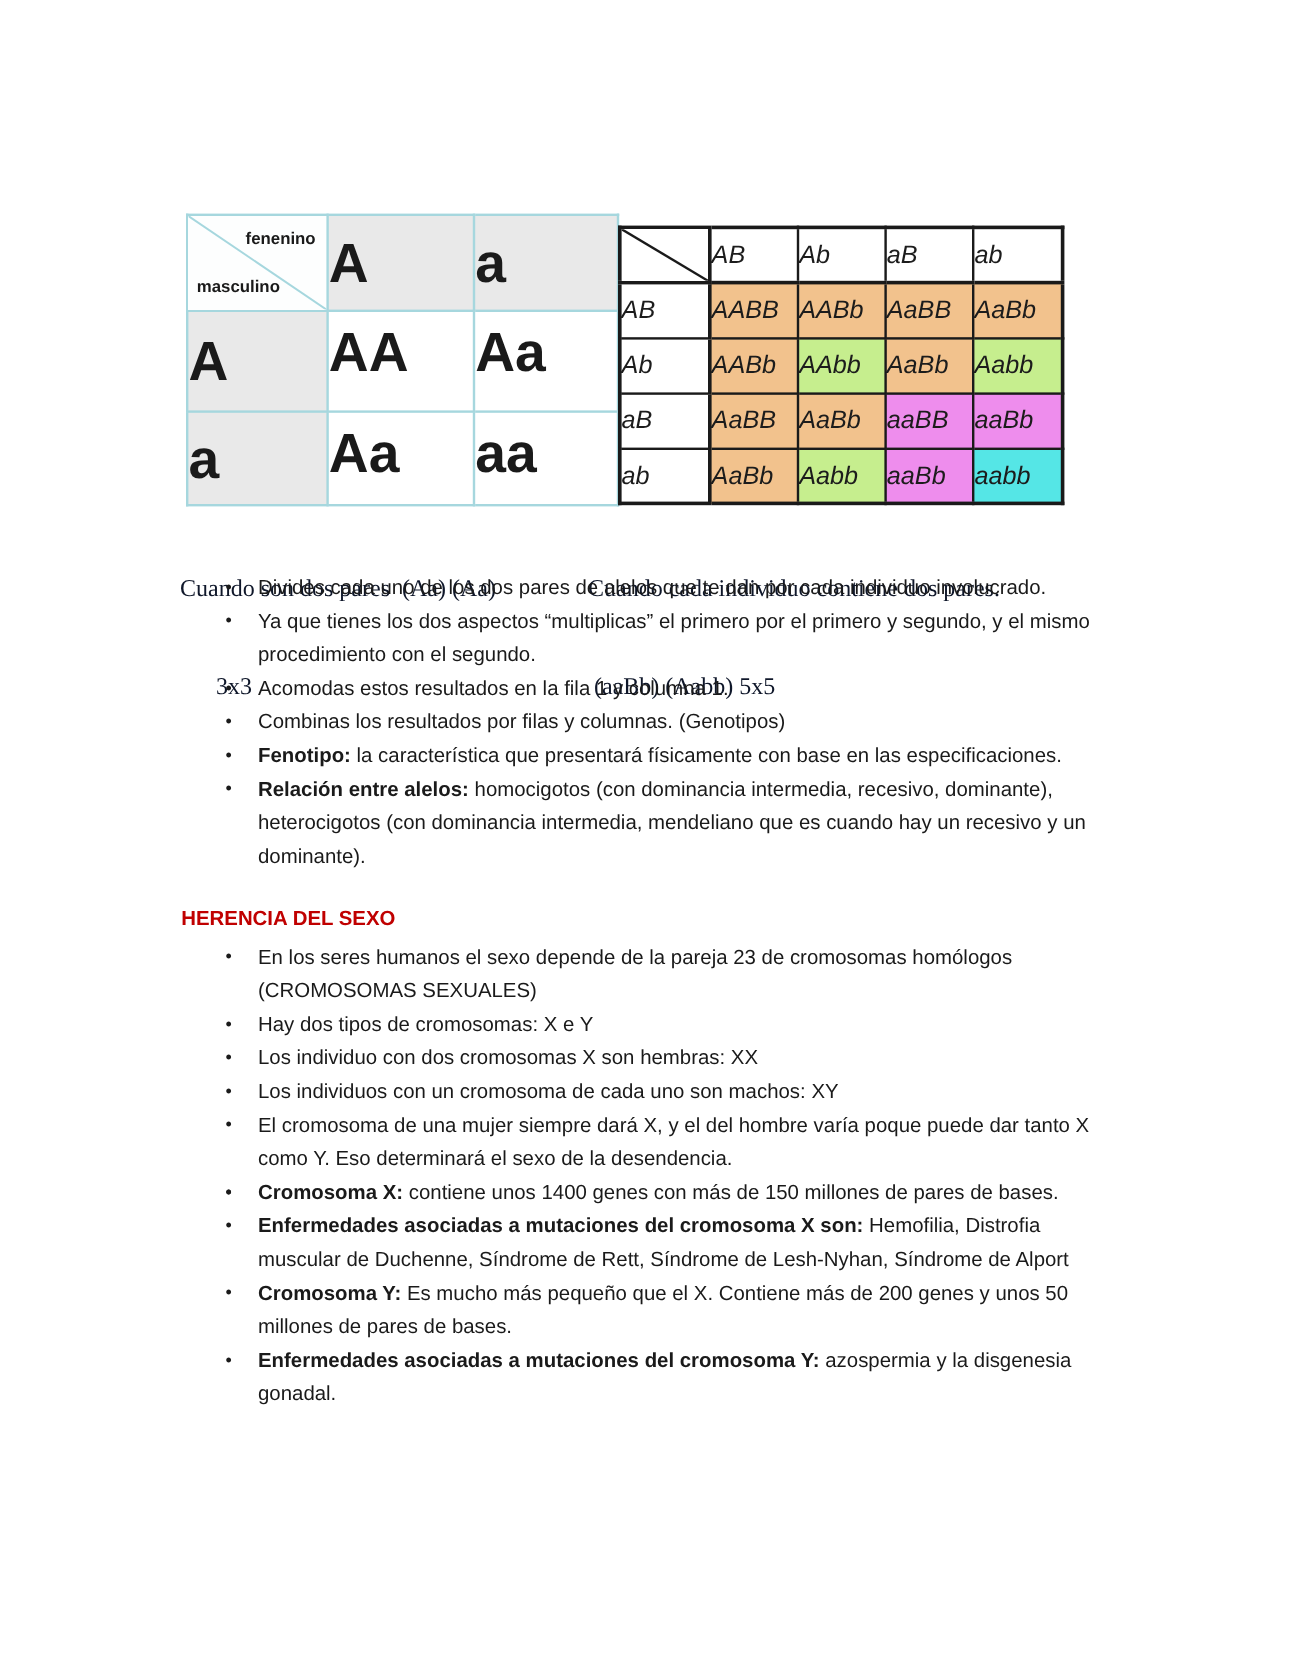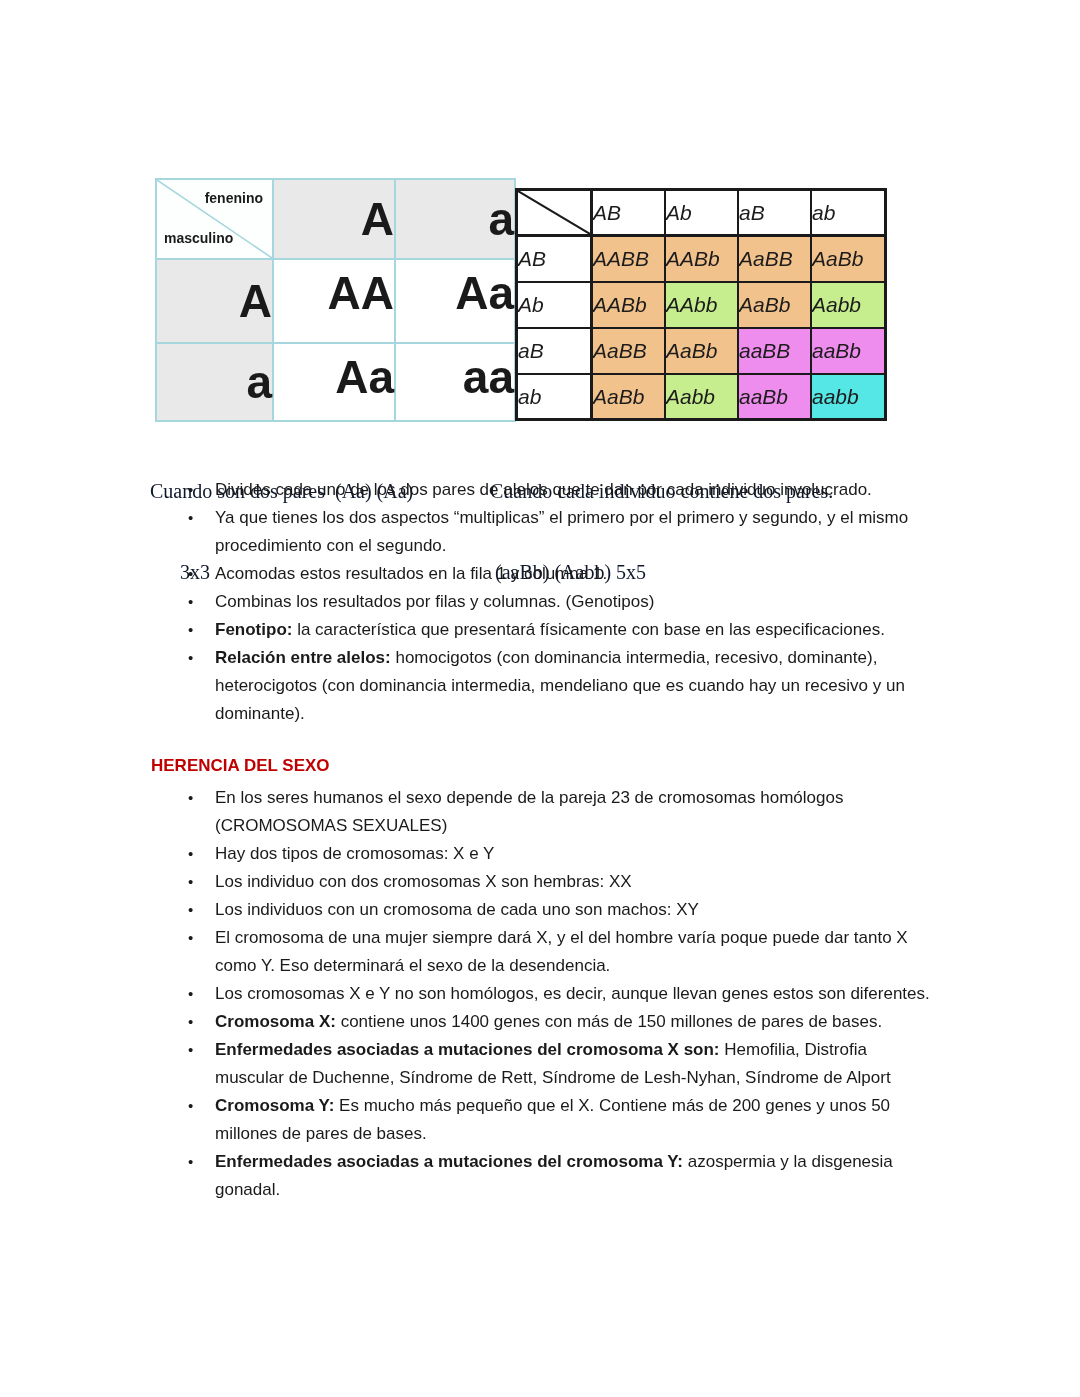--- a/index.html
+++ b/index.html
@@ -12,21 +12,21 @@
     overflow:hidden;
   }
 
   
   table.punnett3{
     position:absolute;left:155px;top:178px;
     border-collapse:collapse;table-layout:fixed;
   }
   table.punnett3 td{
     border:2px solid var(--t1-border,#a6d7de);
-    text-align:right;vertical-align:middle;
+    text-align:left;vertical-align:middle;
     font-weight:bold;font-size:46px;line-height:1;
     background:#ffffff;padding:0;
   }
   table.punnett3 td.hdr{background:var(--t1-hdr,#e9e9e9);}
   table.punnett3 td.cell{vertical-align:top;padding-top:10px;}
   table.punnett3 td.corner{
     position:relative;background:#fdfefe;
     font-size:14px;font-weight:bold;
   }
   .corner-svg{position:absolute;left:0;top:0;width:100%;height:100%;}
@@ -181,20 +181,20 @@
     </ul>
 
   <h2 class="heading">HERENCIA DEL SEXO</h2>
 
   <ul class="bullets" id="list2">
       <li><span class="bullet">•</span><span>En los seres humanos el sexo depende de la pareja 23 de cromosomas homólogos (CROMOSOMAS SEXUALES)</span></li>
       <li><span class="bullet">•</span><span>Hay dos tipos de cromosomas: X e Y</span></li>
       <li><span class="bullet">•</span><span>Los individuo con dos cromosomas X son hembras: XX</span></li>
       <li><span class="bullet">•</span><span>Los individuos con un cromosoma de cada uno son machos: XY</span></li>
       <li><span class="bullet">•</span><span>El cromosoma de una mujer siempre dará X, y el del hombre varía poque puede dar tanto X como Y. Eso determinará el sexo de la desendencia.</span></li>
-      <li><span class="bullet">•</span><span>Los cromosomas X e Y no son homólogos, es decir, aunque llevan genes estos son diferentes.</span></li>
+      <li><span class="bullet">•</span></li>
       <li><span class="bullet">•</span><span><strong>Cromosoma X:</strong> contiene unos 1400 genes con más de 150 millones de pares de bases.</span></li>
       <li><span class="bullet">•</span><span><strong>Enfermedades asociadas a mutaciones del cromosoma X son:</strong> Hemofilia, Distrofia muscular de Duchenne, Síndrome de Rett, Síndrome de Lesh-Nyhan, Síndrome de Alport</span></li>
       <li><span class="bullet">•</span><span><strong>Cromosoma Y:</strong> Es mucho más pequeño que el X. Contiene más de 200 genes y unos 50 millones de pares de bases.</span></li>
       <li><span class="bullet">•</span><span><strong>Enfermedades asociadas a mutaciones del cromosoma Y:</strong> azospermia y la disgenesia gonadal.</span></li>
     </ul>
 
 </div>
 
 </body></html>

